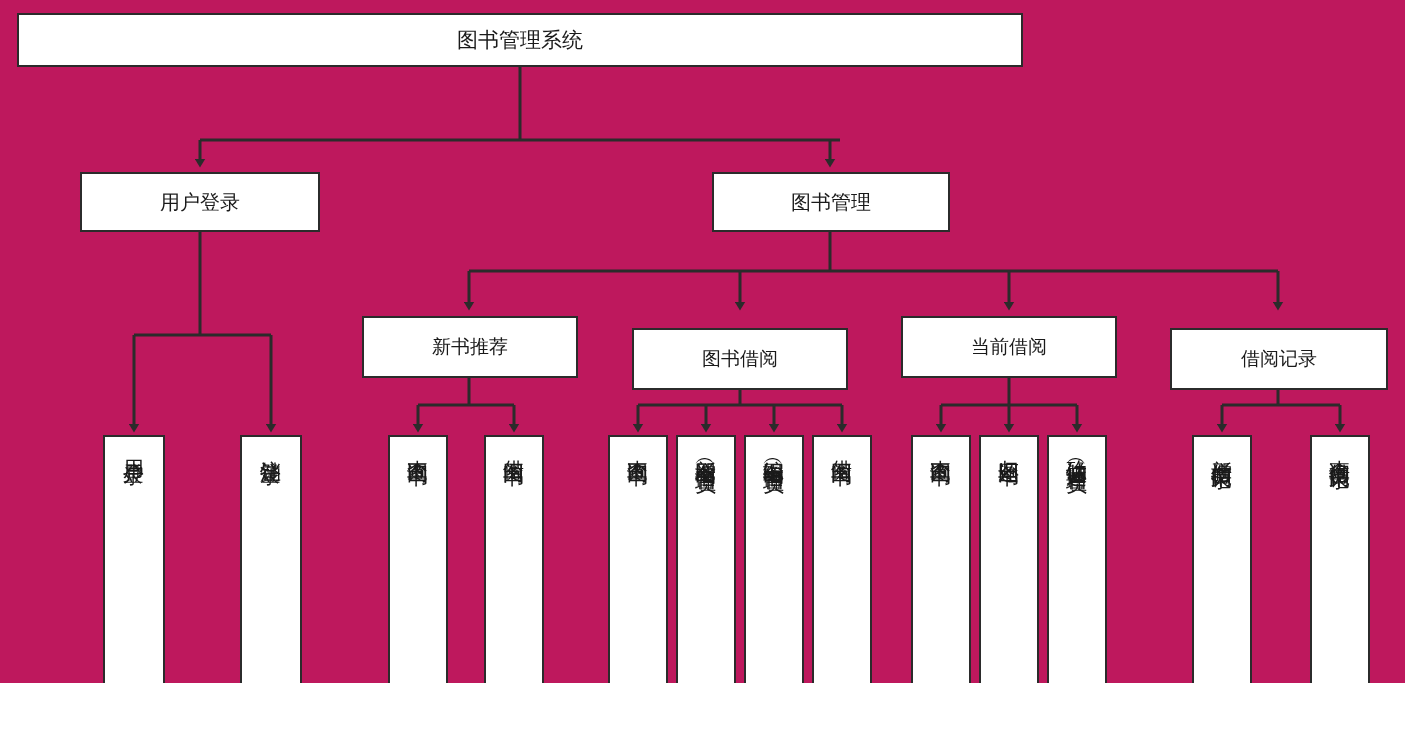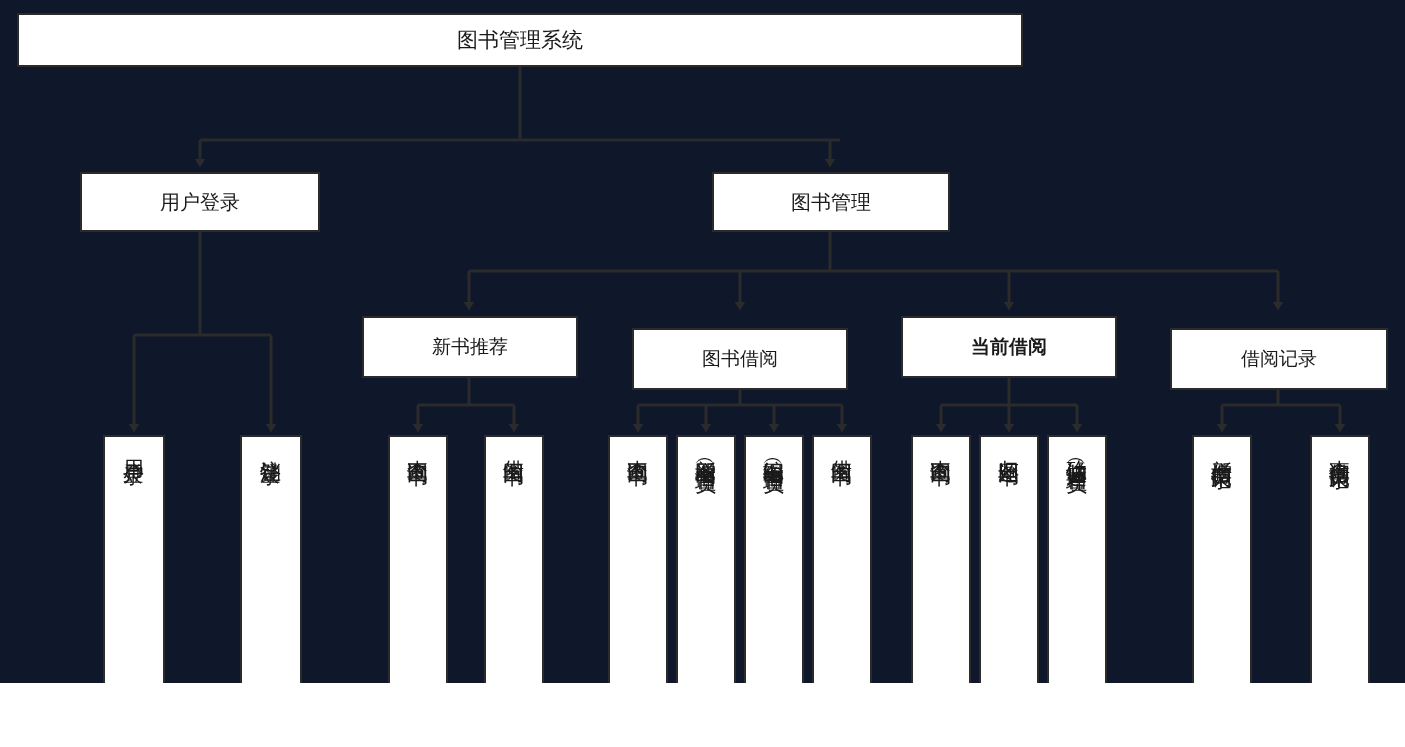--- a/index.html
+++ b/index.html
@@ -8,21 +8,21 @@
     padding: 0;
     background: #ffffff;
   }
   body {
     font-family: "Liberation Sans", "DejaVu Sans", sans-serif;
   }
   #diagram {
     position: relative;
     width: 1405px;
     height: 683px;
-    background: #0f172a;
+    background: #be185d;
     overflow: hidden;
   }
   #connectors {
     position: absolute;
     left: 0;
     top: 0;
     width: 1405px;
     height: 747px;
     pointer-events: none;
   }
@@ -134,21 +134,21 @@
   <div class="node level2" style="left:712px; top:172px; width:238px; height:60px;text-align:right;">
     <span>图书管理</span>
   </div>
 
   <div class="node level3" style="left:362px; top:316px; width:216px; height:62px;">
     <span>新书推荐</span>
   </div>
   <div class="node level3" style="left:632px; top:328px; width:216px; height:62px;">
     <span>图书借阅</span>
   </div>
-  <div class="node level3" style="left:901px; top:316px; width:216px; height:62px;font-weight:bold;">
+  <div class="node level3" style="left:901px; top:316px; width:216px; height:62px;">
     <span>当前借阅</span>
   </div>
   <div class="node level3" style="left:1170px; top:316px; width:218px; height:62px;margin-top:12px;">
     <span>借阅记录</span>
   </div>
 
   <div class="node leaf" style="left:103px; top:435px; width:62px; height:298px;">
     <span class="vtext">用户登录</span>
   </div>
   <div class="node leaf" style="left:240px; top:435px; width:62px; height:298px;">

